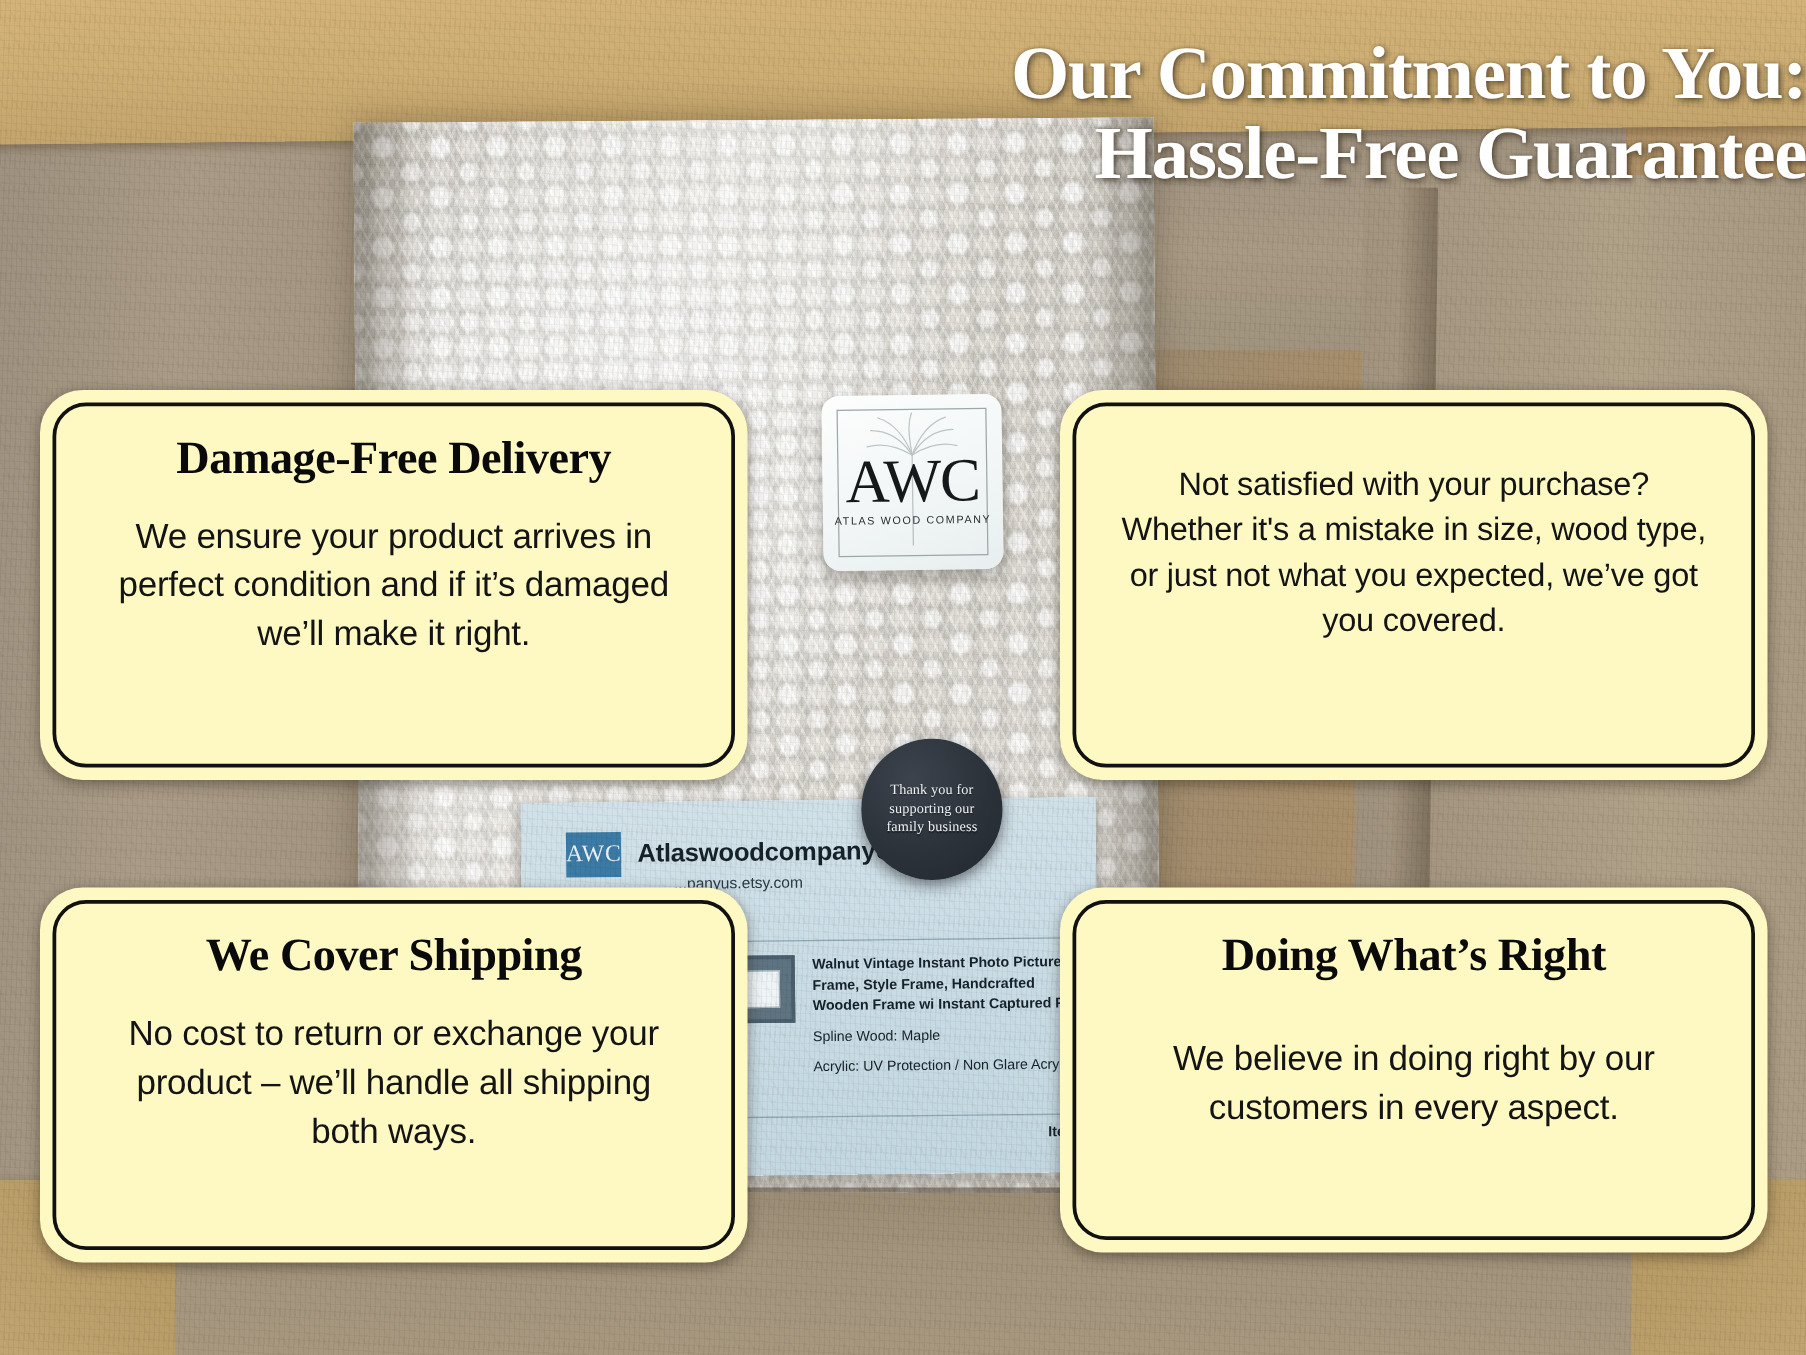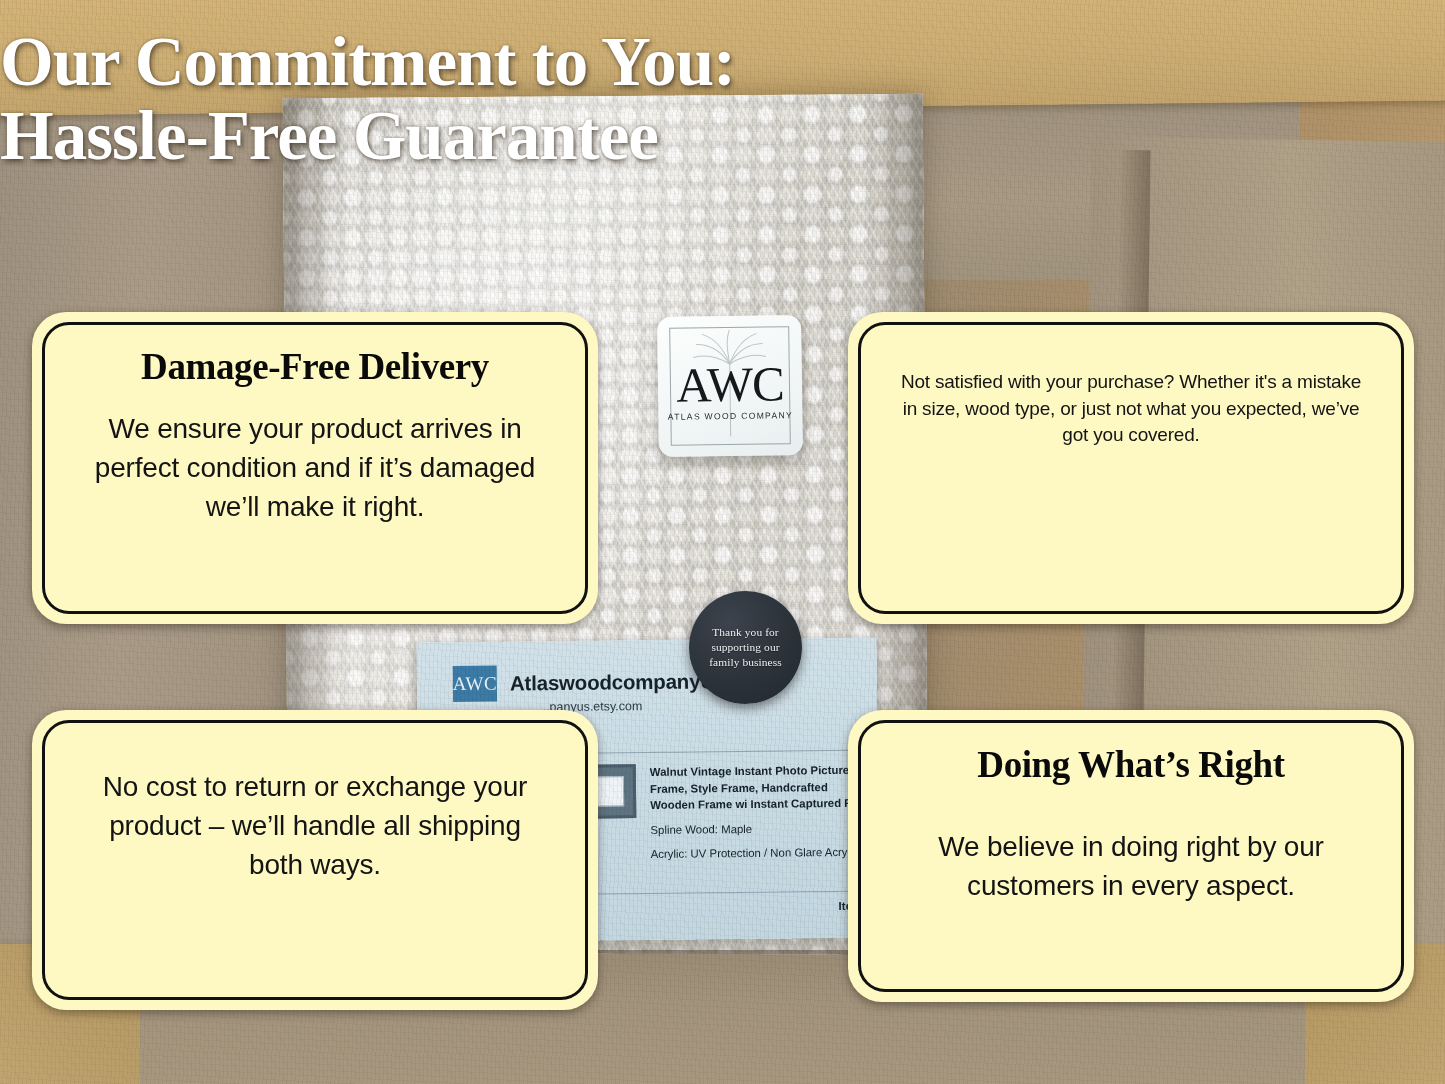--- a/index.html
+++ b/index.html
@@ -218,25 +218,25 @@
   }
   .prod-lines { font-size:11.4px; line-height:1.45; }
   .prod-title { font-weight:bold; }
   .prod-meta { margin-top:8px; }
   .ship-item-label { position:absolute; right:17px; top:262px; font-size:11.5px; font-weight:bold; }
   .ship-vline { position:absolute; left:150px; top:112px; bottom:0; width:1px; background:#8fa6b2; }
 
   
   .headline {
     position:absolute; left:0; right:0; top:26px;
-    text-align:left;
+    text-align:right;
     font-family:"Liberation Serif", serif;
     color:#ffffff;
     font-weight:700;
-    font-size:69px;
+    font-size:60px;
     line-height:1.07;
     letter-spacing:-1px;
     text-shadow:
       2px 3px 5px rgba(40,30,18,.55),
       0 0 3px rgba(60,45,25,.45);
   }
   .headline .l2 { display:block; }
 
   
   .card {
@@ -276,21 +276,21 @@
     letter-spacing:-.2px;
     max-width:470px;
   }
 
   #card-tl { left:32px;  top:312px; width:566px; height:312px; }
   #card-tr { left:848px; top:312px; width:566px; height:312px; }
   #card-bl { left:32px;  top:710px; width:566px; height:300px; }
   #card-br { left:848px; top:710px; width:566px; height:292px; }
 
   #card-tl .card-body { font-size:28px;margin-top:22px; }
-  #card-tr .card-body { font-size:19px; }
+  #card-tr .card-body { font-size:26px; }
   #card-bl .card-body { font-size:28px; }
   #card-br .card-body { font-size:28px; margin-top:42px; }
 </style>
 </head>
 <body>
 
 <div id="stage">
 
   <div class="photo">
     <div class="bg-base"></div>
@@ -375,20 +375,21 @@
   </div>
 
   <div class="card" id="card-tr">
     <div class="card-inner">
       <div class="card-body">Not satisfied with your purchase? Whether it's a mistake in size, wood type, or just not what you expected, we’ve got you covered.</div>
     </div>
   </div>
 
   <div class="card" id="card-bl">
     <div class="card-inner">
+      <div class="card-title">We Cover Shipping</div>
       <div class="card-body">No cost to return or exchange your product – we’ll handle all shipping both ways.</div>
     </div>
   </div>
 
   <div class="card" id="card-br">
     <div class="card-inner">
       <div class="card-title">Doing What’s Right</div>
       <div class="card-body">We believe in doing right by our customers in every aspect.</div>
     </div>
   </div>

